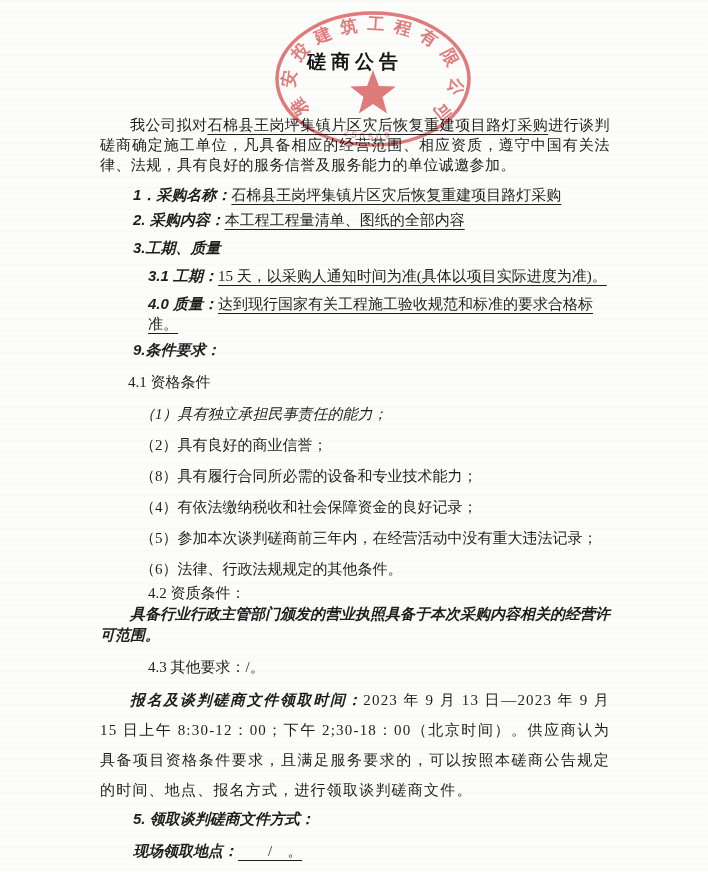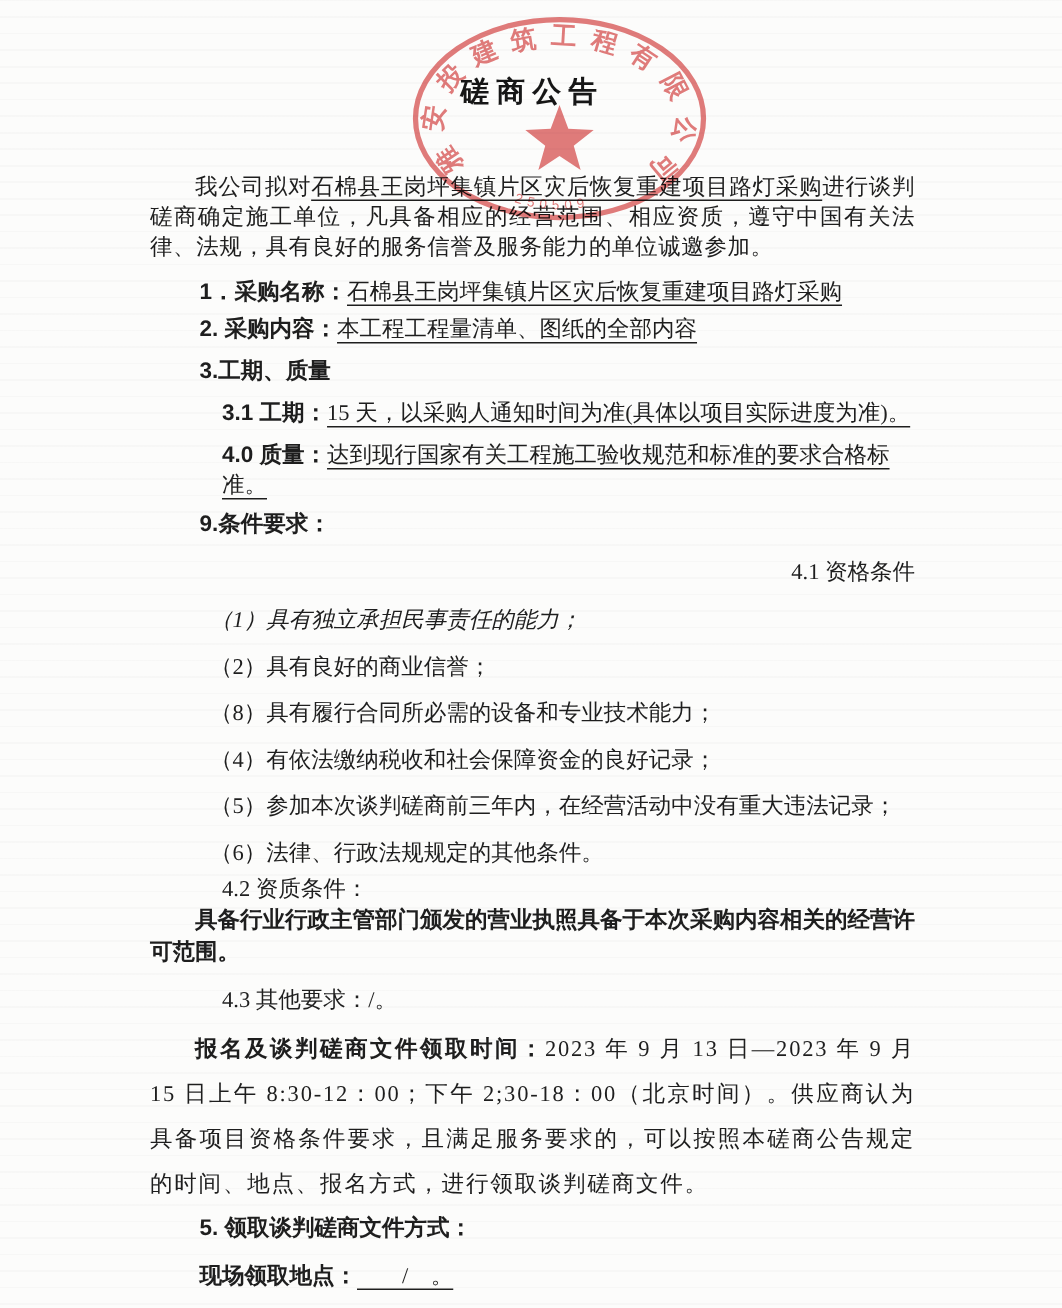--- a/index.html
+++ b/index.html
@@ -14,30 +14,30 @@
     position:absolute;inset:0;box-sizing:border-box;
     padding:46px 98px 0 100px;
     font-size:15px;line-height:20px;
   }
   .title{
     margin:0;font-size:19px;line-height:32px;font-weight:700;
     text-align:center;letter-spacing:5px;
     font-family:"Liberation Serif","DejaVu Serif",serif;color:#161616;
   }
   .intro{margin:37px 0 0;text-align:justify;text-indent:2em;letter-spacing:0.4px;}
-  .b{font-family:"Liberation Sans","DejaVu Sans",sans-serif;font-weight:700;}
+  .b{font-family:"Liberation Sans","DejaVu Sans",sans-serif;font-weight:700;font-style:italic;}
   .u{text-decoration:underline;text-decoration-thickness:1px;text-underline-offset:4px;}
   .line{white-space:normal;}
   .i1{margin:10px 0 0 33px;}
   .i2{margin:5px 0 0 33px;}
   .i3{margin:8px 0 0 33px;}
   .i31{margin:8px 0 0 48px;}
   .i32{margin:8px 0 0 48px;}
   .i4{margin:6px 0 0 33px;}
-  .i41{margin:12px 0 0 47px;text-align:right;}
+  .i41{margin:12px 0 0 28px;}
   .qual{margin:11px 0 0 40px;}
   .qual.first{margin-top:12px;font-style:italic;}
   .i42{margin:4px 0 0 48px;}
   .credential{margin:0;text-indent:2em;line-height:21px;text-align:justify;}
   .i43{margin:12px 0 0 48px;}
   .signup{margin:8px 0 0;line-height:30px;text-align:justify;text-indent:2em;letter-spacing:1.2px;}
   .i5{margin:4px 0 0 33px;}
   .onsite{margin:12px 0 0 33px;}
   .stamp{
     position:absolute;left:0;top:0;pointer-events:none;

